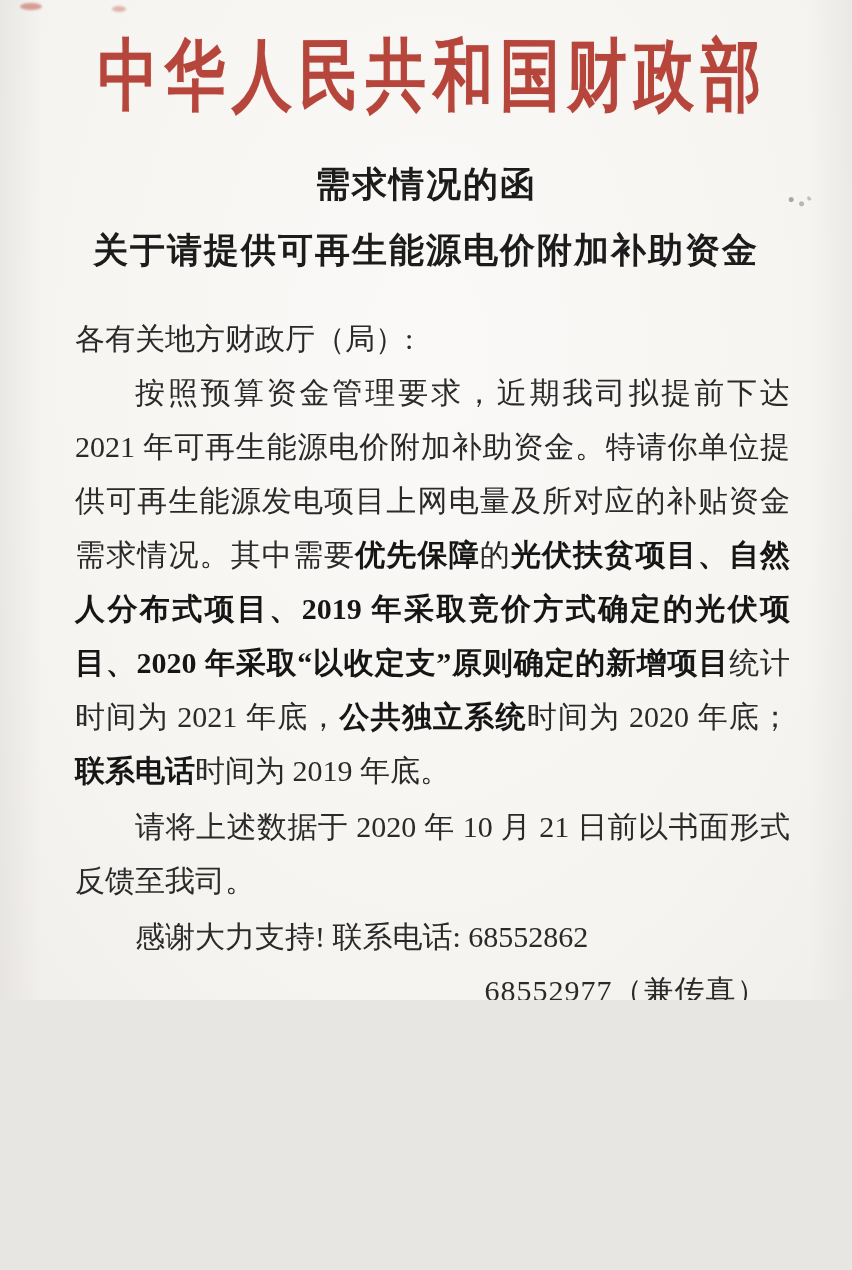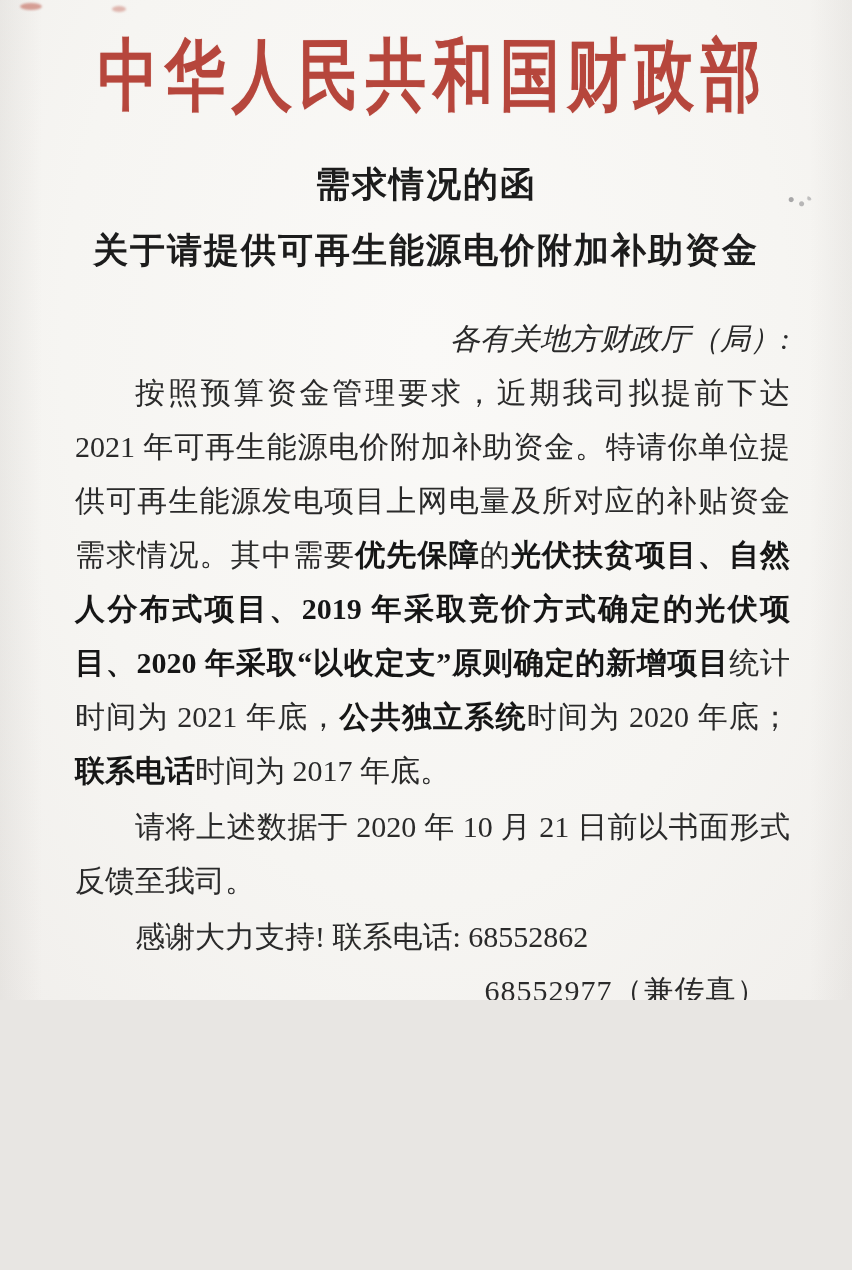--- a/index.html
+++ b/index.html
@@ -46,21 +46,21 @@
   
   .body-text {
     position: absolute;
     top: 312px; left: 75px; width: 715px;
     font-size: 30px;
     line-height: 54px;
     text-align: justify;
     color: #2a2a2a;
   }
   .body-text p { margin: 0; }
-  .salutation { text-align: right; font-style: italic; }
+  .salutation { text-align: left; }
   .para.indent { text-indent: 2em; }
   .para + .para { margin-top: 2px; }
   .b { font-weight: 700; color: #161616; }
   .fax-line {
     margin-top: 4px;
     padding-left: 387px;
     text-align: center;
     letter-spacing: 1px;
   }
 
@@ -116,21 +116,21 @@
   <h1 class="letterhead" style="color: rgb(182, 70, 60);">中华人民共和国财政部</h1>
 
   <div class="doc-title">
     <div>需求情况的函</div>
     <div>关于请提供可再生能源电价附加补助资金</div>
   </div>
 
   <div class="body-text">
     <p class="salutation">各有关地方财政厅（局）:</p>
     <div id="paragraphs">
-        <p class="para indent"><span>按照预算资金管理要求，近期我司拟提前下达 2021 年可再生能源电价附加补助资金。特请你单位提供可再生能源发电项目上网电量及所对应的补贴资金需求情况。其中需要</span><span class="b">优先保障</span><span>的</span><span class="b">光伏扶贫项目、自然人分布式项目、2019 年采取竞价方式确定的光伏项目、2020 年采取“以收定支”原则确定的新增项目</span><span>统计时间为 2021 年底，</span><span class="b">公共独立系统</span><span>时间为 2020 年底；</span><span class="b">联系电话</span><span>时间为 2017 年底。</span></p>
+        <p class="para indent"><span>按照预算资金管理要求，近期我司拟提前下达 2021 年可再生能源电价附加补助资金。特请你单位提供可再生能源发电项目上网电量及所对应的补贴资金需求情况。其中需要</span><span class="b">优先保障</span><span>的</span><span class="b">光伏扶贫项目、自然人分布式项目、2019 年采取竞价方式确定的光伏项目、2020 年采取“以收定支”原则确定的新增项目</span><span>统计时间为 2021 年底，</span><span class="b">公共独立系统</span><span>时间为 2020 年底；</span><span class="b">联系电话</span><span>时间为 2019 年底。</span></p>
         <p class="para indent"><span>请将上述数据于 2020 年 10 月 21 日前以书面形式反馈至我司。</span></p>
         <p class="para indent"><span>感谢大力支持! 联系电话: 68552862</span></p>
       </div>
     <p class="fax-line">68552977（兼传真）</p>
   </div>
 
   <div class="seal-layer">
     <svg class="seal-svg" width="852" height="1270" viewBox="0 0 852 1270">
       <ellipse cx="483" cy="1158" rx="114" ry="105" fill="rgba(220,140,145,0.06)" stroke="rgba(198,80,88,0.82)" stroke-width="7"></ellipse>
       <ellipse cx="483" cy="1158" rx="114" ry="105" fill="none" stroke="rgba(230,170,172,0.35)" stroke-width="12"></ellipse>

